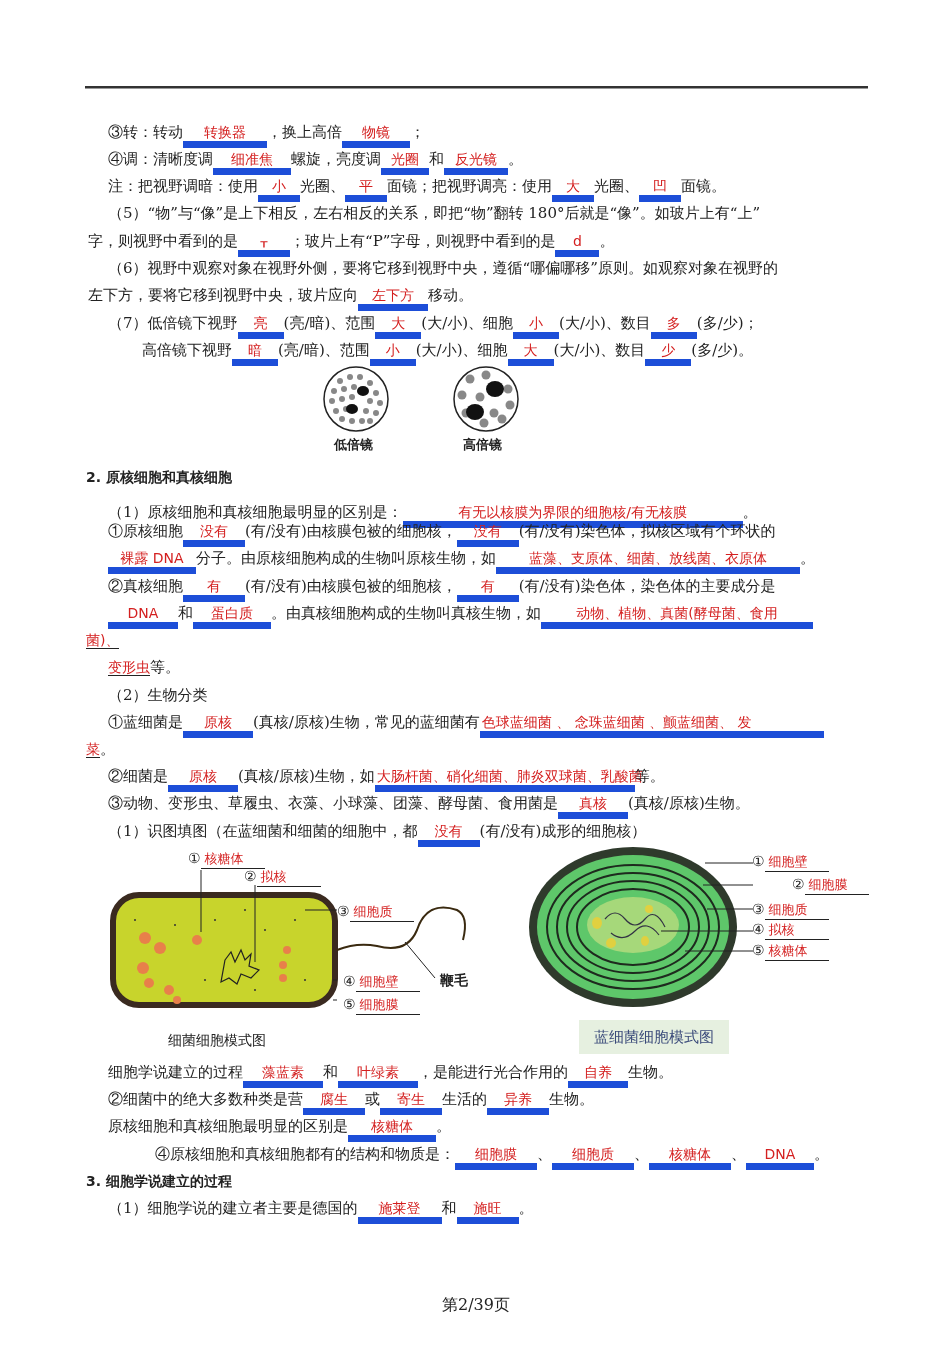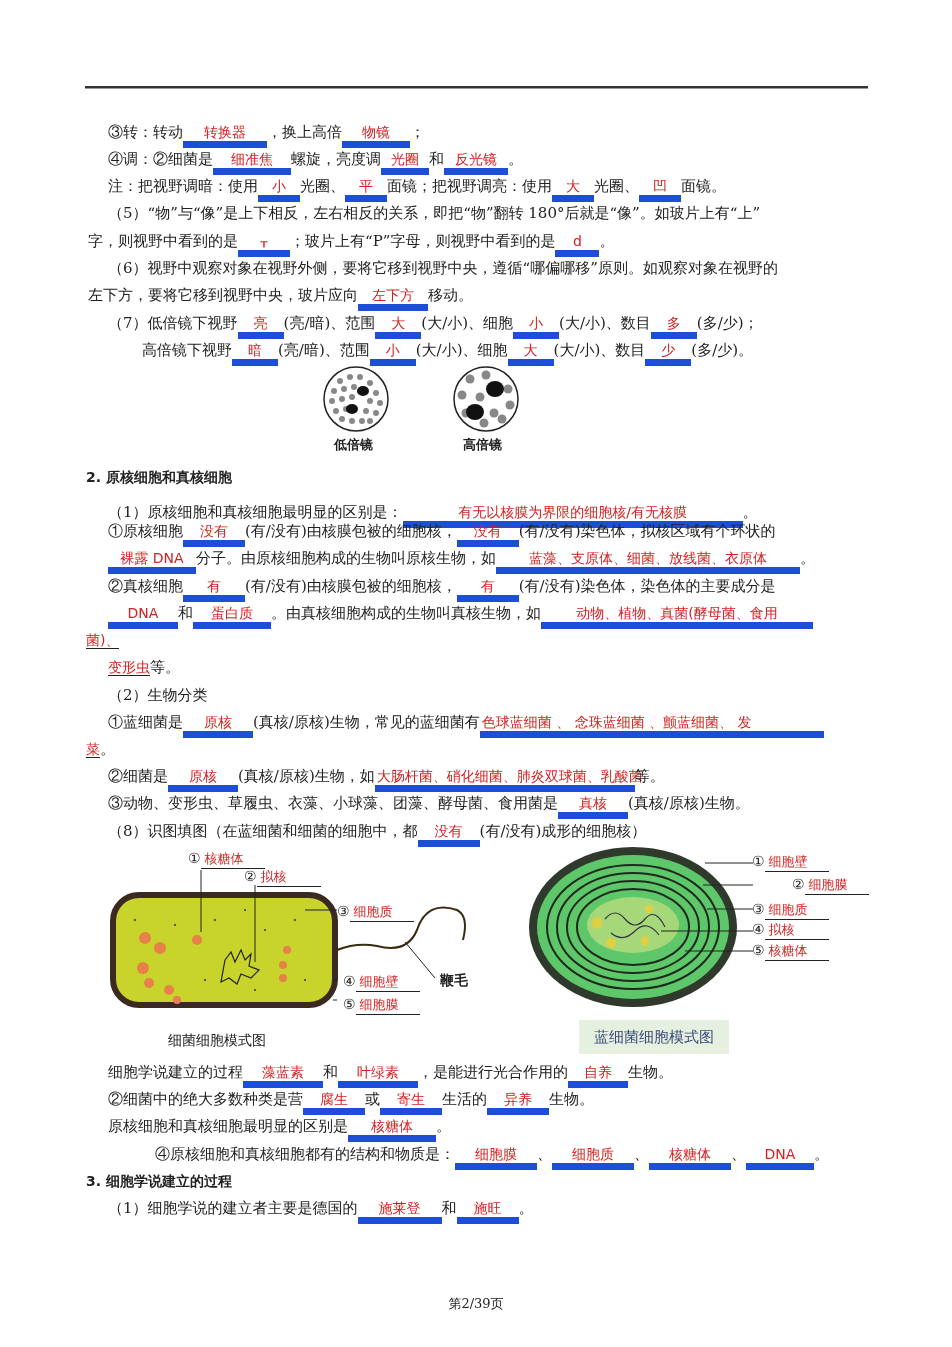--- a/index.html
+++ b/index.html
@@ -8,37 +8,37 @@
   .rule{position:absolute;left:85px;top:86px;width:783px;height:2px;background:#333;
         box-shadow:0 1px 0 #999;}
   .line{position:absolute;left:0;white-space:nowrap;line-height:20px;}
   .blank{display:inline-block;border-bottom:7px solid #1d4ed8;text-align:center;color:#d42020;
          font-family:"DejaVu Sans","Liberation Sans",sans-serif;font-size:14px;
          line-height:18px;padding:0 2px;}
   .red{color:#d42020;font-family:"DejaVu Sans","Liberation Sans",sans-serif;font-size:14px;}
   .u{border-bottom:1px solid #222;}
   .h{font-weight:bold;font-family:"DejaVu Sans","Liberation Sans",sans-serif;font-size:14px;}
   .cap{position:absolute;font-family:"DejaVu Sans","Liberation Sans",sans-serif;font-size:13px;font-weight:bold;}
-  .footer{position:absolute;top:1295px;left:0;width:952px;text-align:center;font-size:13px;}
+  .footer{position:absolute;top:1295px;left:0;width:952px;text-align:center;font-size:16px;}
   .diag-label{position:absolute;font-size:14px;white-space:nowrap;}
   .diag-label .txt{color:#d42020;font-family:"DejaVu Sans","Liberation Sans",sans-serif;font-size:13px;
          display:inline-block;border-bottom:1px solid #222;min-width:60px;padding-left:4px;}
   .caption-box{position:absolute;left:579px;top:1020px;width:150px;height:34px;background:#e6f0e0;
          color:#3a4a7a;font-size:15px;text-align:center;line-height:34px;}
 </style>
 </head>
 <body>
 
 <div class="rule"></div>
 
 <div class="line" style="top:122px;left:108px;">
   <span>③转：转动</span><span class="blank" style="width:80px">转换器</span><span>，换上高倍</span><span class="blank" style="width:64px">物镜</span><span>；</span>
 </div>
 <div class="line" style="top:149px;left:108px;">
-  <span>④调：②细菌是</span><span class="blank" style="width:74px">细准焦</span><span>螺旋，亮度调</span><span class="blank" style="width:44px">光圈</span><span>和</span><span class="blank" style="width:60px">反光镜</span><span>。</span>
+  <span>④调：清晰度调</span><span class="blank" style="width:74px">细准焦</span><span>螺旋，亮度调</span><span class="blank" style="width:44px">光圈</span><span>和</span><span class="blank" style="width:60px">反光镜</span><span>。</span>
 </div>
 <div class="line" style="top:176px;left:108px;">
   <span>注：把视野调暗：使用</span><span class="blank" style="width:38px">小</span><span>光圈、</span><span class="blank" style="width:38px">平</span><span>面镜；把视野调亮：使用</span><span class="blank" style="width:38px">大</span><span>光圈、</span><span class="blank" style="width:38px">凹</span><span>面镜。</span>
 </div>
 <div class="line" style="top:203px;left:108px;">（5）“物”与“像”是上下相反，左右相反的关系，即把“物”翻转 180°后就是“像”。如玻片上有“上”</div>
 <div class="line" style="top:231px;left:88px;">
   <span>字，则视野中看到的是</span><span class="blank" style="width:48px">ᚁ</span><span>；玻片上有“P”字母，则视野中看到的是</span><span class="blank" style="width:40px">d</span><span>。</span>
 </div>
 <div class="line" style="top:258px;left:108px;">（6）视野中观察对象在视野外侧，要将它移到视野中央，遵循“哪偏哪移”原则。如观察对象在视野的</div>
 <div class="line" style="top:285px;left:88px;">
@@ -131,21 +131,21 @@
 <div class="line" style="top:739px;left:86px;">
   <span class="red u">菜</span><span>。</span>
 </div>
 <div class="line" style="top:766px;left:108px;">
   <span>②细菌是</span><span class="blank" style="width:66px">原核</span><span>(真核/原核)生物，如</span><span class="blank" style="width:256px">大肠杆菌、硝化细菌、肺炎双球菌、乳酸菌</span><span>等。</span>
 </div>
 <div class="line" style="top:793px;left:108px;">
   <span>③动物、变形虫、草履虫、衣藻、小球藻、团藻、酵母菌、食用菌是</span><span class="blank" style="width:66px">真核</span><span>(真核/原核)生物。</span>
 </div>
 <div class="line" style="top:821px;left:108px;">
-  <span>（8）识图填图（在蓝细菌和细菌的细胞中，都</span><span class="blank" style="width:58px">没有</span><span>(有/没有)成形的细胞核）</span>
+  <span>（1）识图填图（在蓝细菌和细菌的细胞中，都</span><span class="blank" style="width:58px">没有</span><span>(有/没有)成形的细胞核）</span>
 </div>
 
 <svg style="position:absolute;left:105px;top:850px;" width="380" height="170">
   <rect x="8" y="45" width="222" height="110" rx="26" fill="#c8d42c" stroke="#3a2a20" stroke-width="6"></rect>
   <g fill="#e8804a">
     <circle cx="40" cy="88" r="6"></circle>
       <circle cx="55" cy="98" r="6"></circle>
       <circle cx="38" cy="118" r="6"></circle>
       <circle cx="44" cy="133" r="5"></circle>
     <circle cx="92" cy="90" r="5"></circle>

